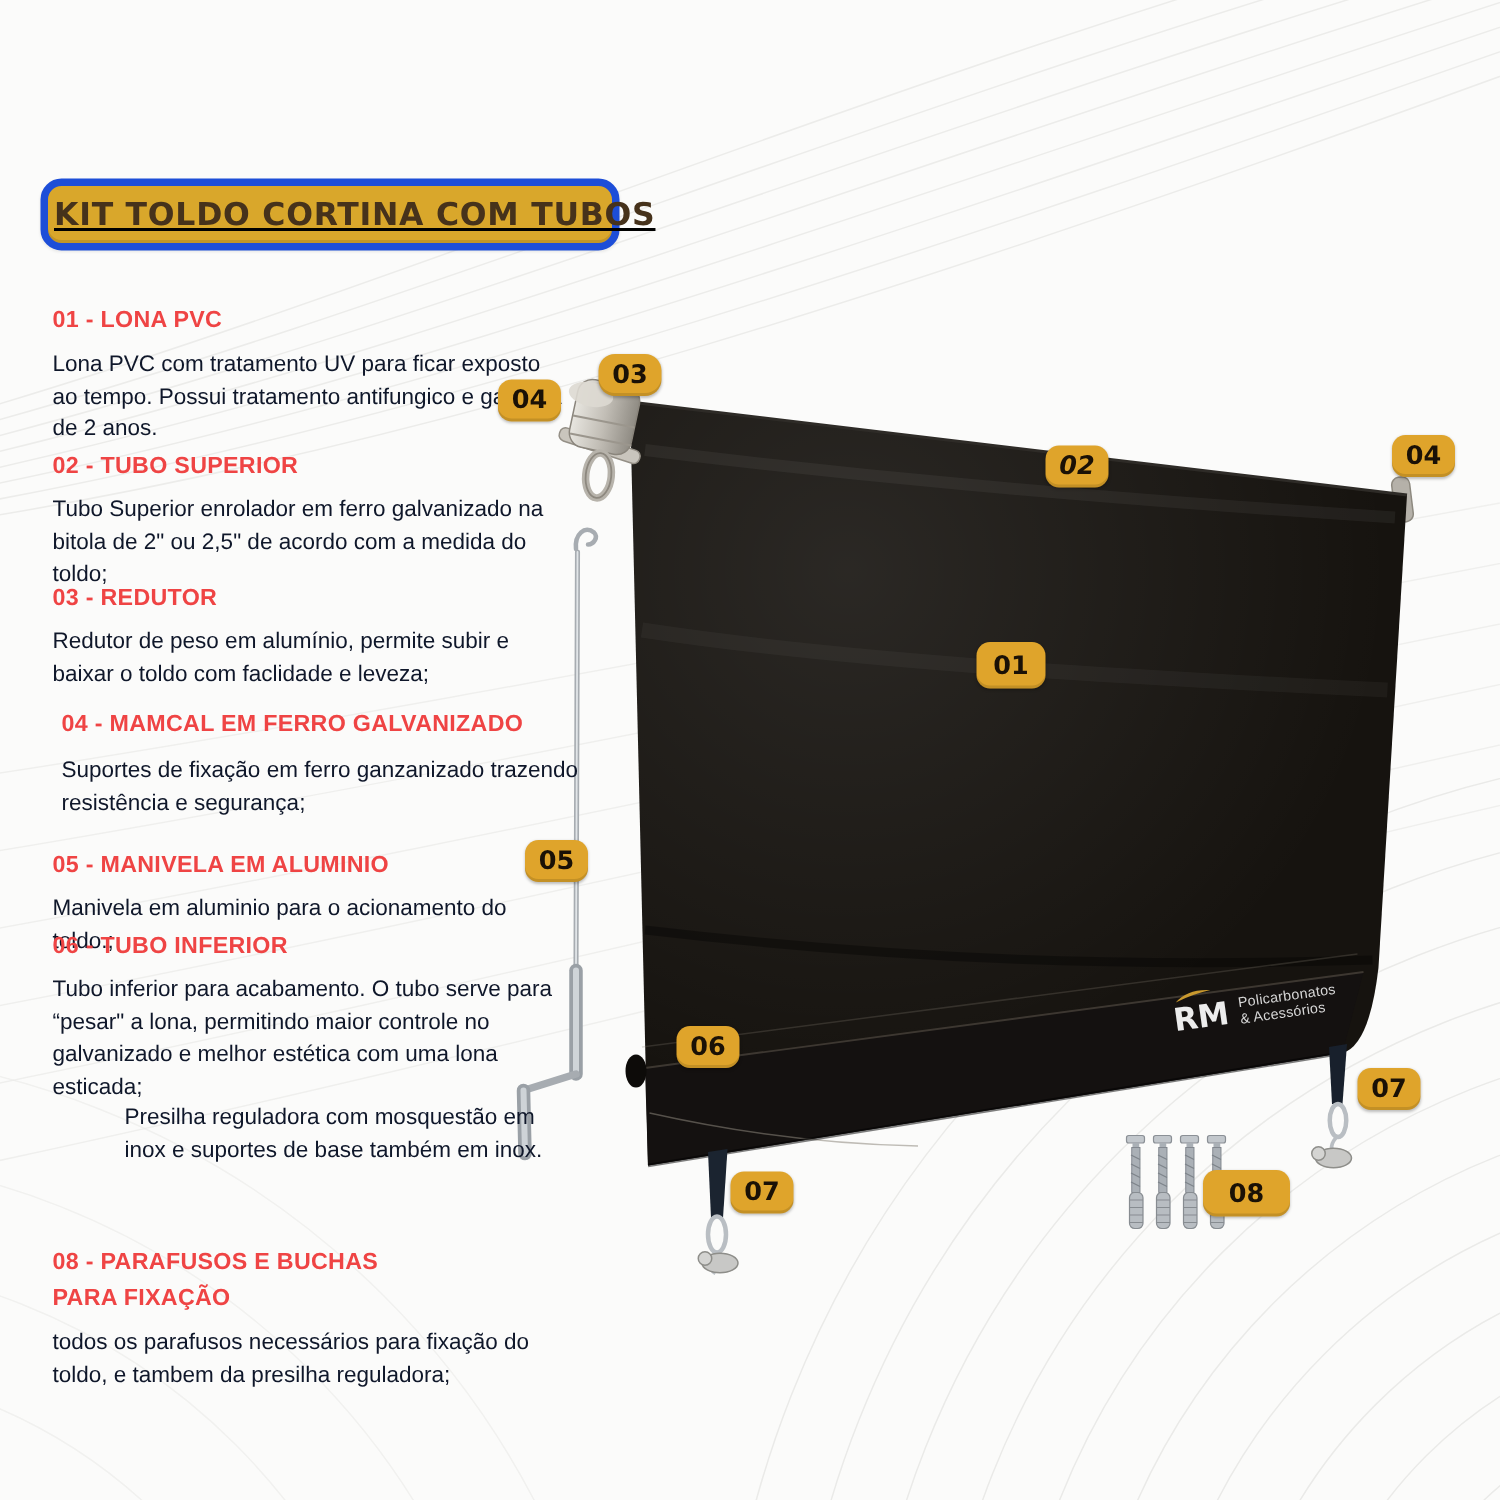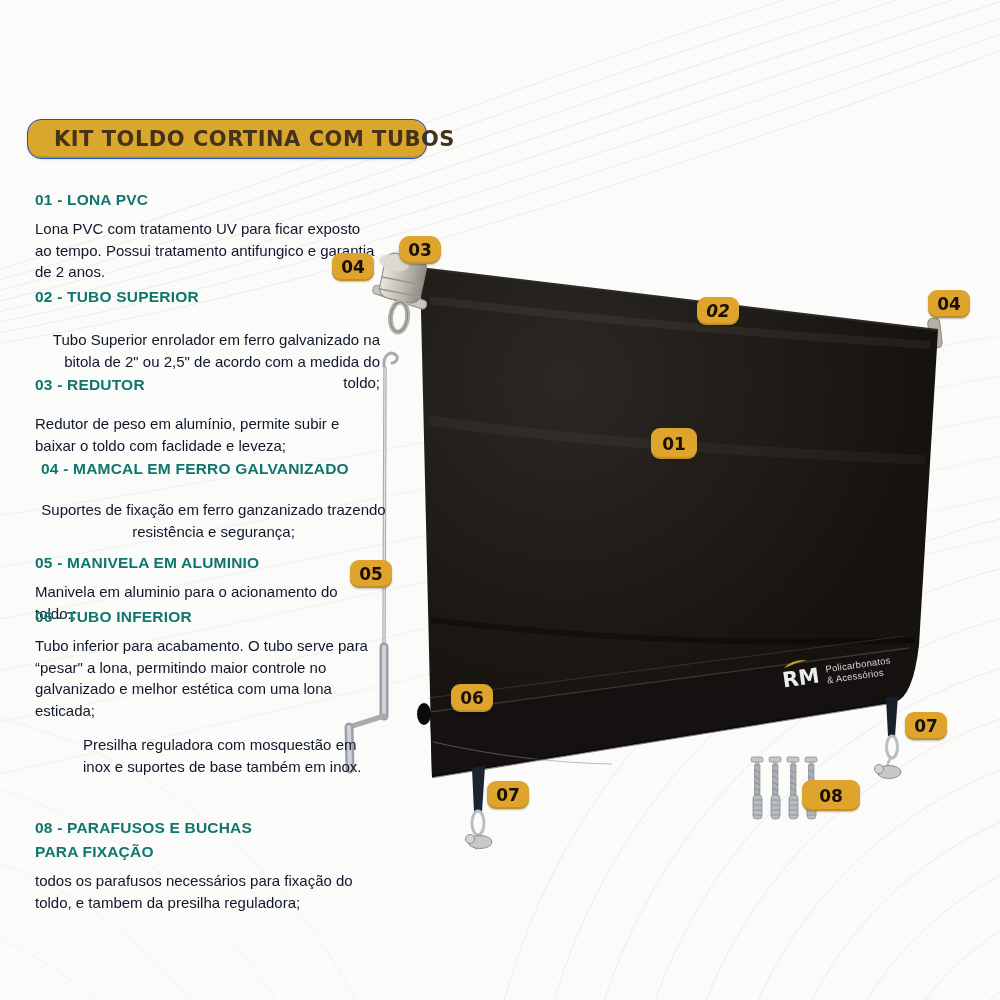--- a/index.html
+++ b/index.html
@@ -7,38 +7,39 @@
        background:#fbfbfa;font-family:"Liberation Sans",sans-serif;}
   .layer{position:absolute;inset:0;}
   svg.bg{z-index:0;}
   svg.illus{z-index:1;}
   .texts{z-index:2;}
   .badges{z-index:3;}
 
   
   .title-banner{
     position:absolute;left:27px;top:119px;width:372px;height:38px;
-    background:#D9A72B;border:1px solid #1d4ed8;border-radius:14px;
-    display:flex;align-items:center;padding-left:26px;
+    background:#D9A72B;border:5px solid #1d4ed8;border-radius:14px;
+    display:flex;align-items:center;padding-left:4px;
     box-shadow:inset 0 -2px 0 rgba(0,0,0,.10), 0 1px 2px rgba(0,0,0,.08);
+    text-decoration:underline;
   }
   .title-banner span{
     font-family:"DejaVu Sans",sans-serif;font-size:21px;font-weight:600;
     letter-spacing:.5px;color:#46321B;white-space:nowrap;
   }
 
   
   .sec{position:absolute;left:35px;width:345px;}
-  .sec h3{margin:2px 0 6px 0;font-size:15.5px;font-weight:bold;color:#0f766e;
+  .sec h3{margin:16px 0 6px 0;font-size:15.5px;font-weight:bold;color:#ef4444;
           letter-spacing:.2px;line-height:24px;}
   .sec h3.l2{margin-top:-6px;}
   .sec p{margin:0;font-size:15px;line-height:21.5px;color:#0f172a;}
-  .s1{top:186px;} .s2{top:283px;} .s2 p{margin-top:20px;text-align:right;}
-  .s3{top:371px;} .s3 p{margin-top:16px;}
-  .s4{top:455px;left:41px;} .s4 p{margin-top:18px;text-align:center;}
+  .s1{top:186px;} .s2{top:283px;} .s2 p{margin-top:6px;}
+  .s3{top:371px;} .s3 p{margin-top:6px;}
+  .s4{top:455px;left:41px;} .s4 p{margin-top:8px;}
   .s5{top:549px;} .s6{top:603px;}
   .s7{top:730px;} .s7 p{margin-top:4px;margin-left:48px;}
   .s8{top:814px;}
 
   
   .badge{position:absolute;width:42px;height:28px;background:#DFA42B;
     border-radius:9px;display:flex;align-items:center;justify-content:center;
     font-family:"DejaVu Sans",sans-serif;font-weight:bold;font-size:17px;color:#1a1106;
     box-shadow:0 1px 2px rgba(0,0,0,.25), inset 0 -2px 0 rgba(0,0,0,.12);}
   .b01{left:651px;top:428px;width:46px;height:31px;}

